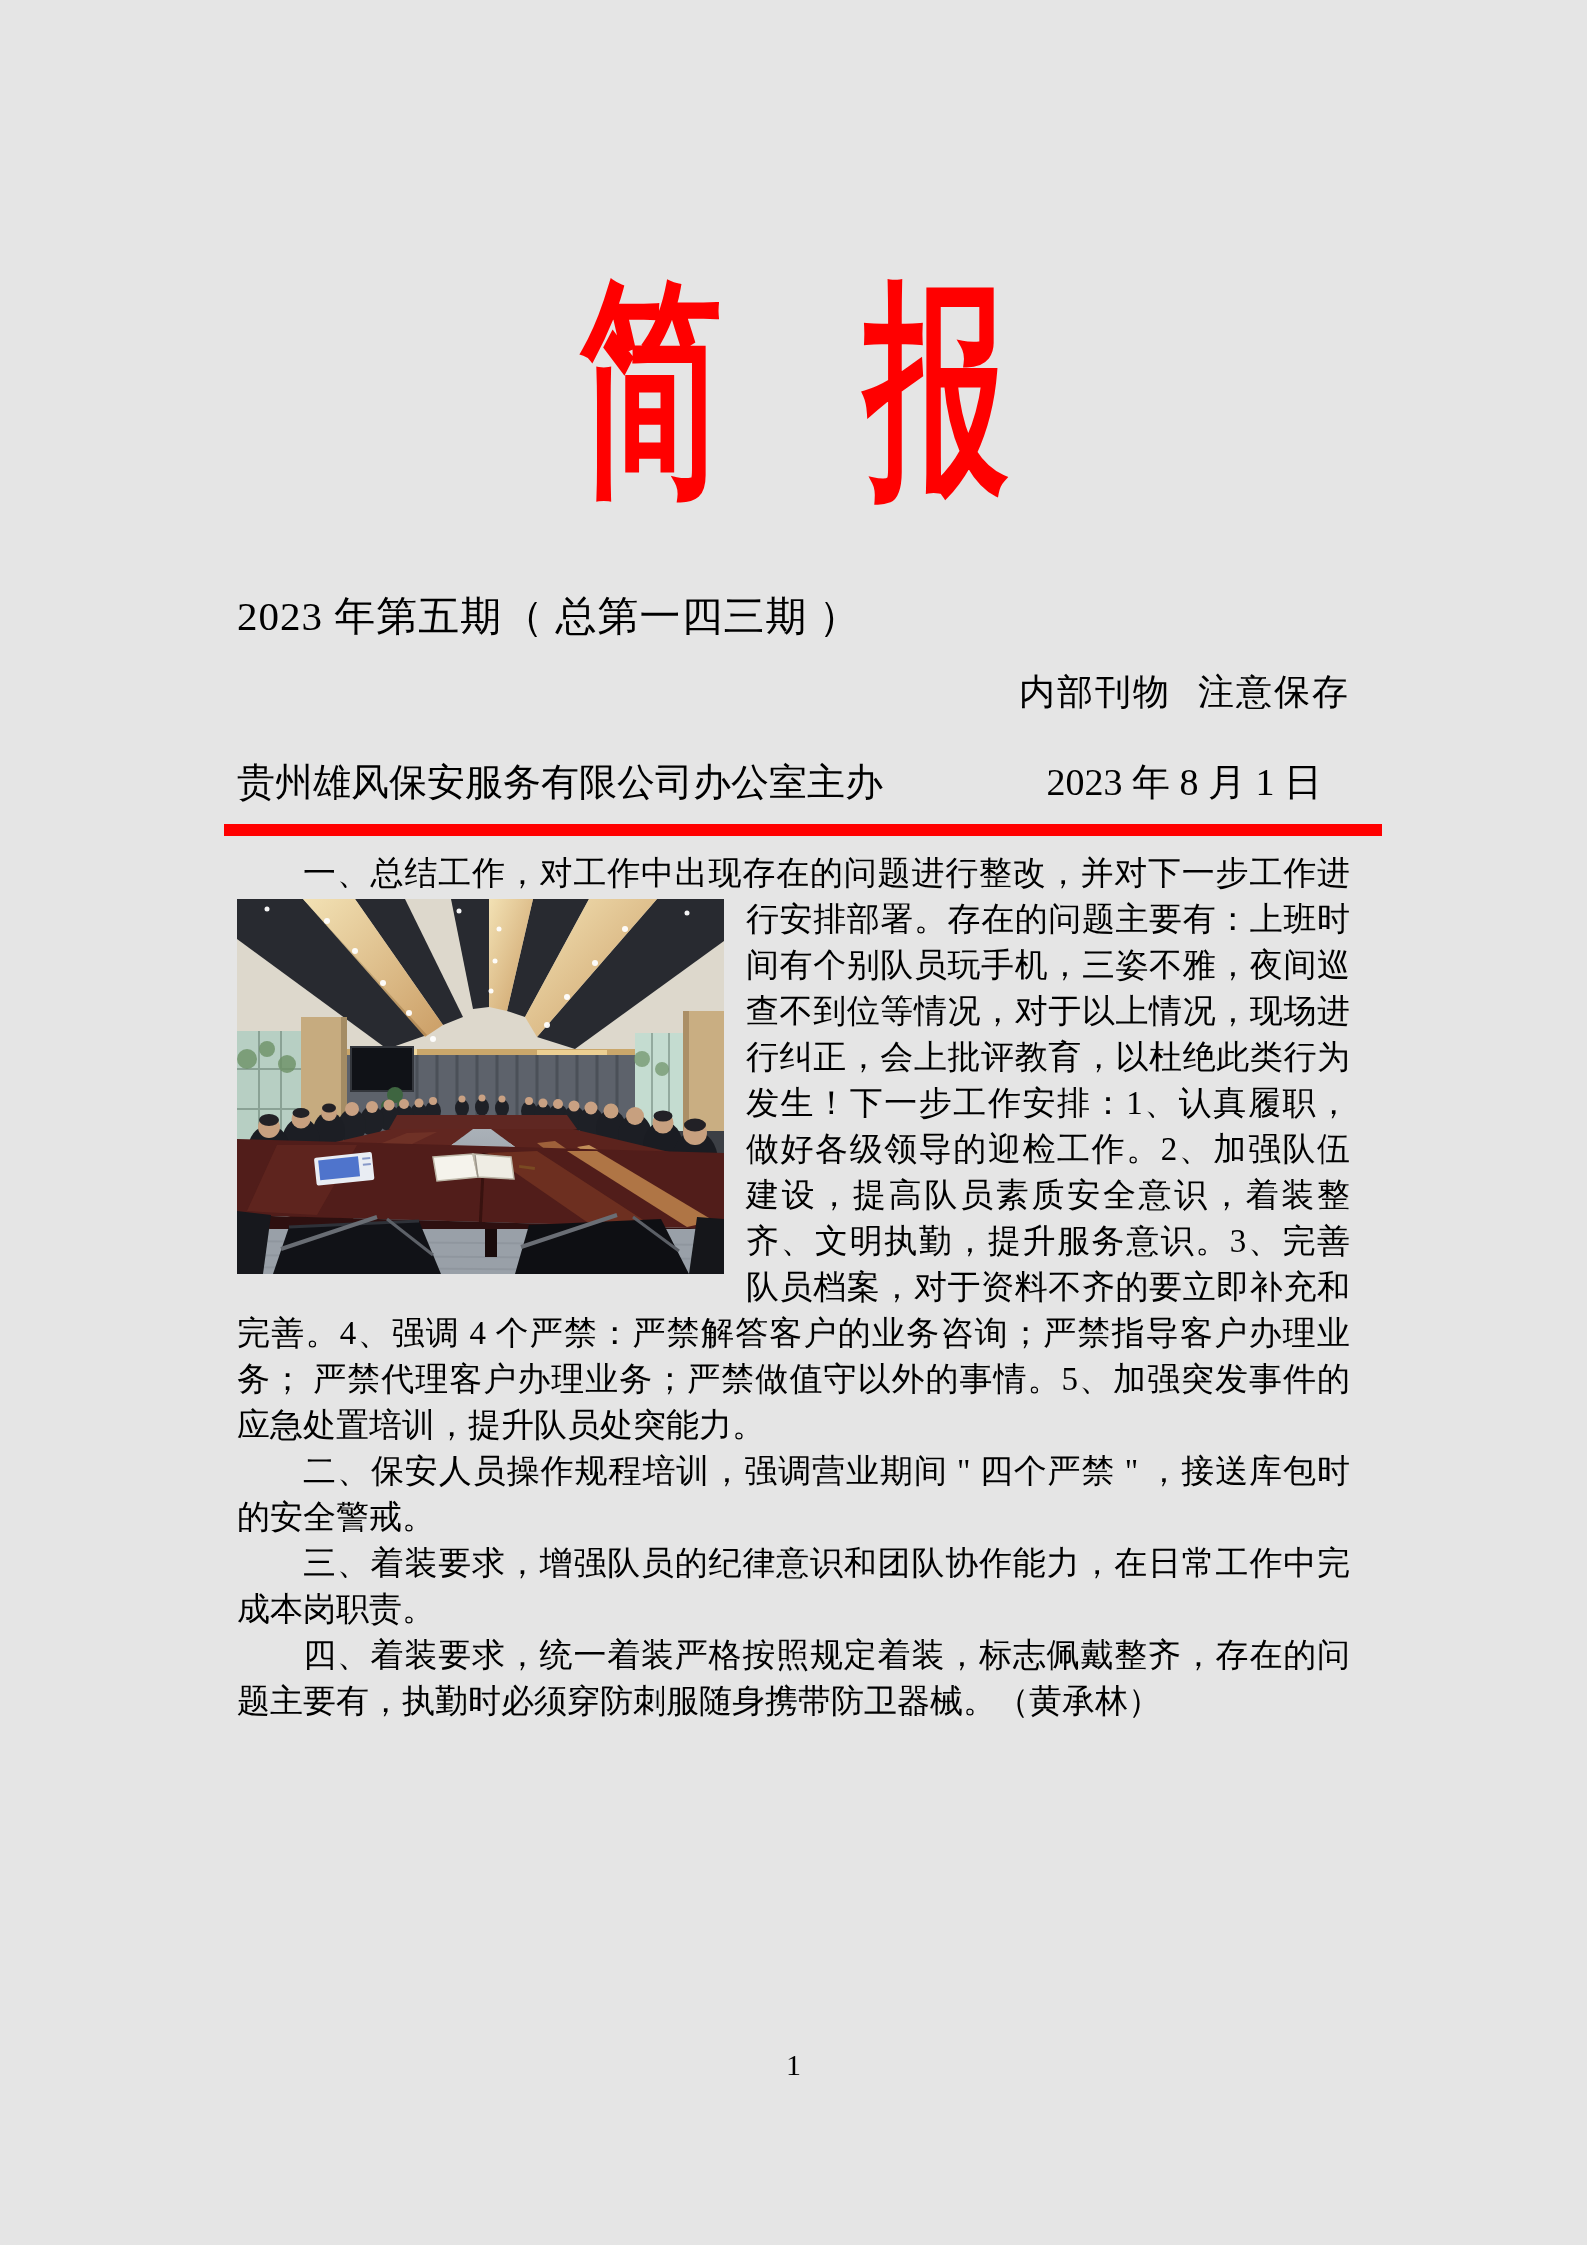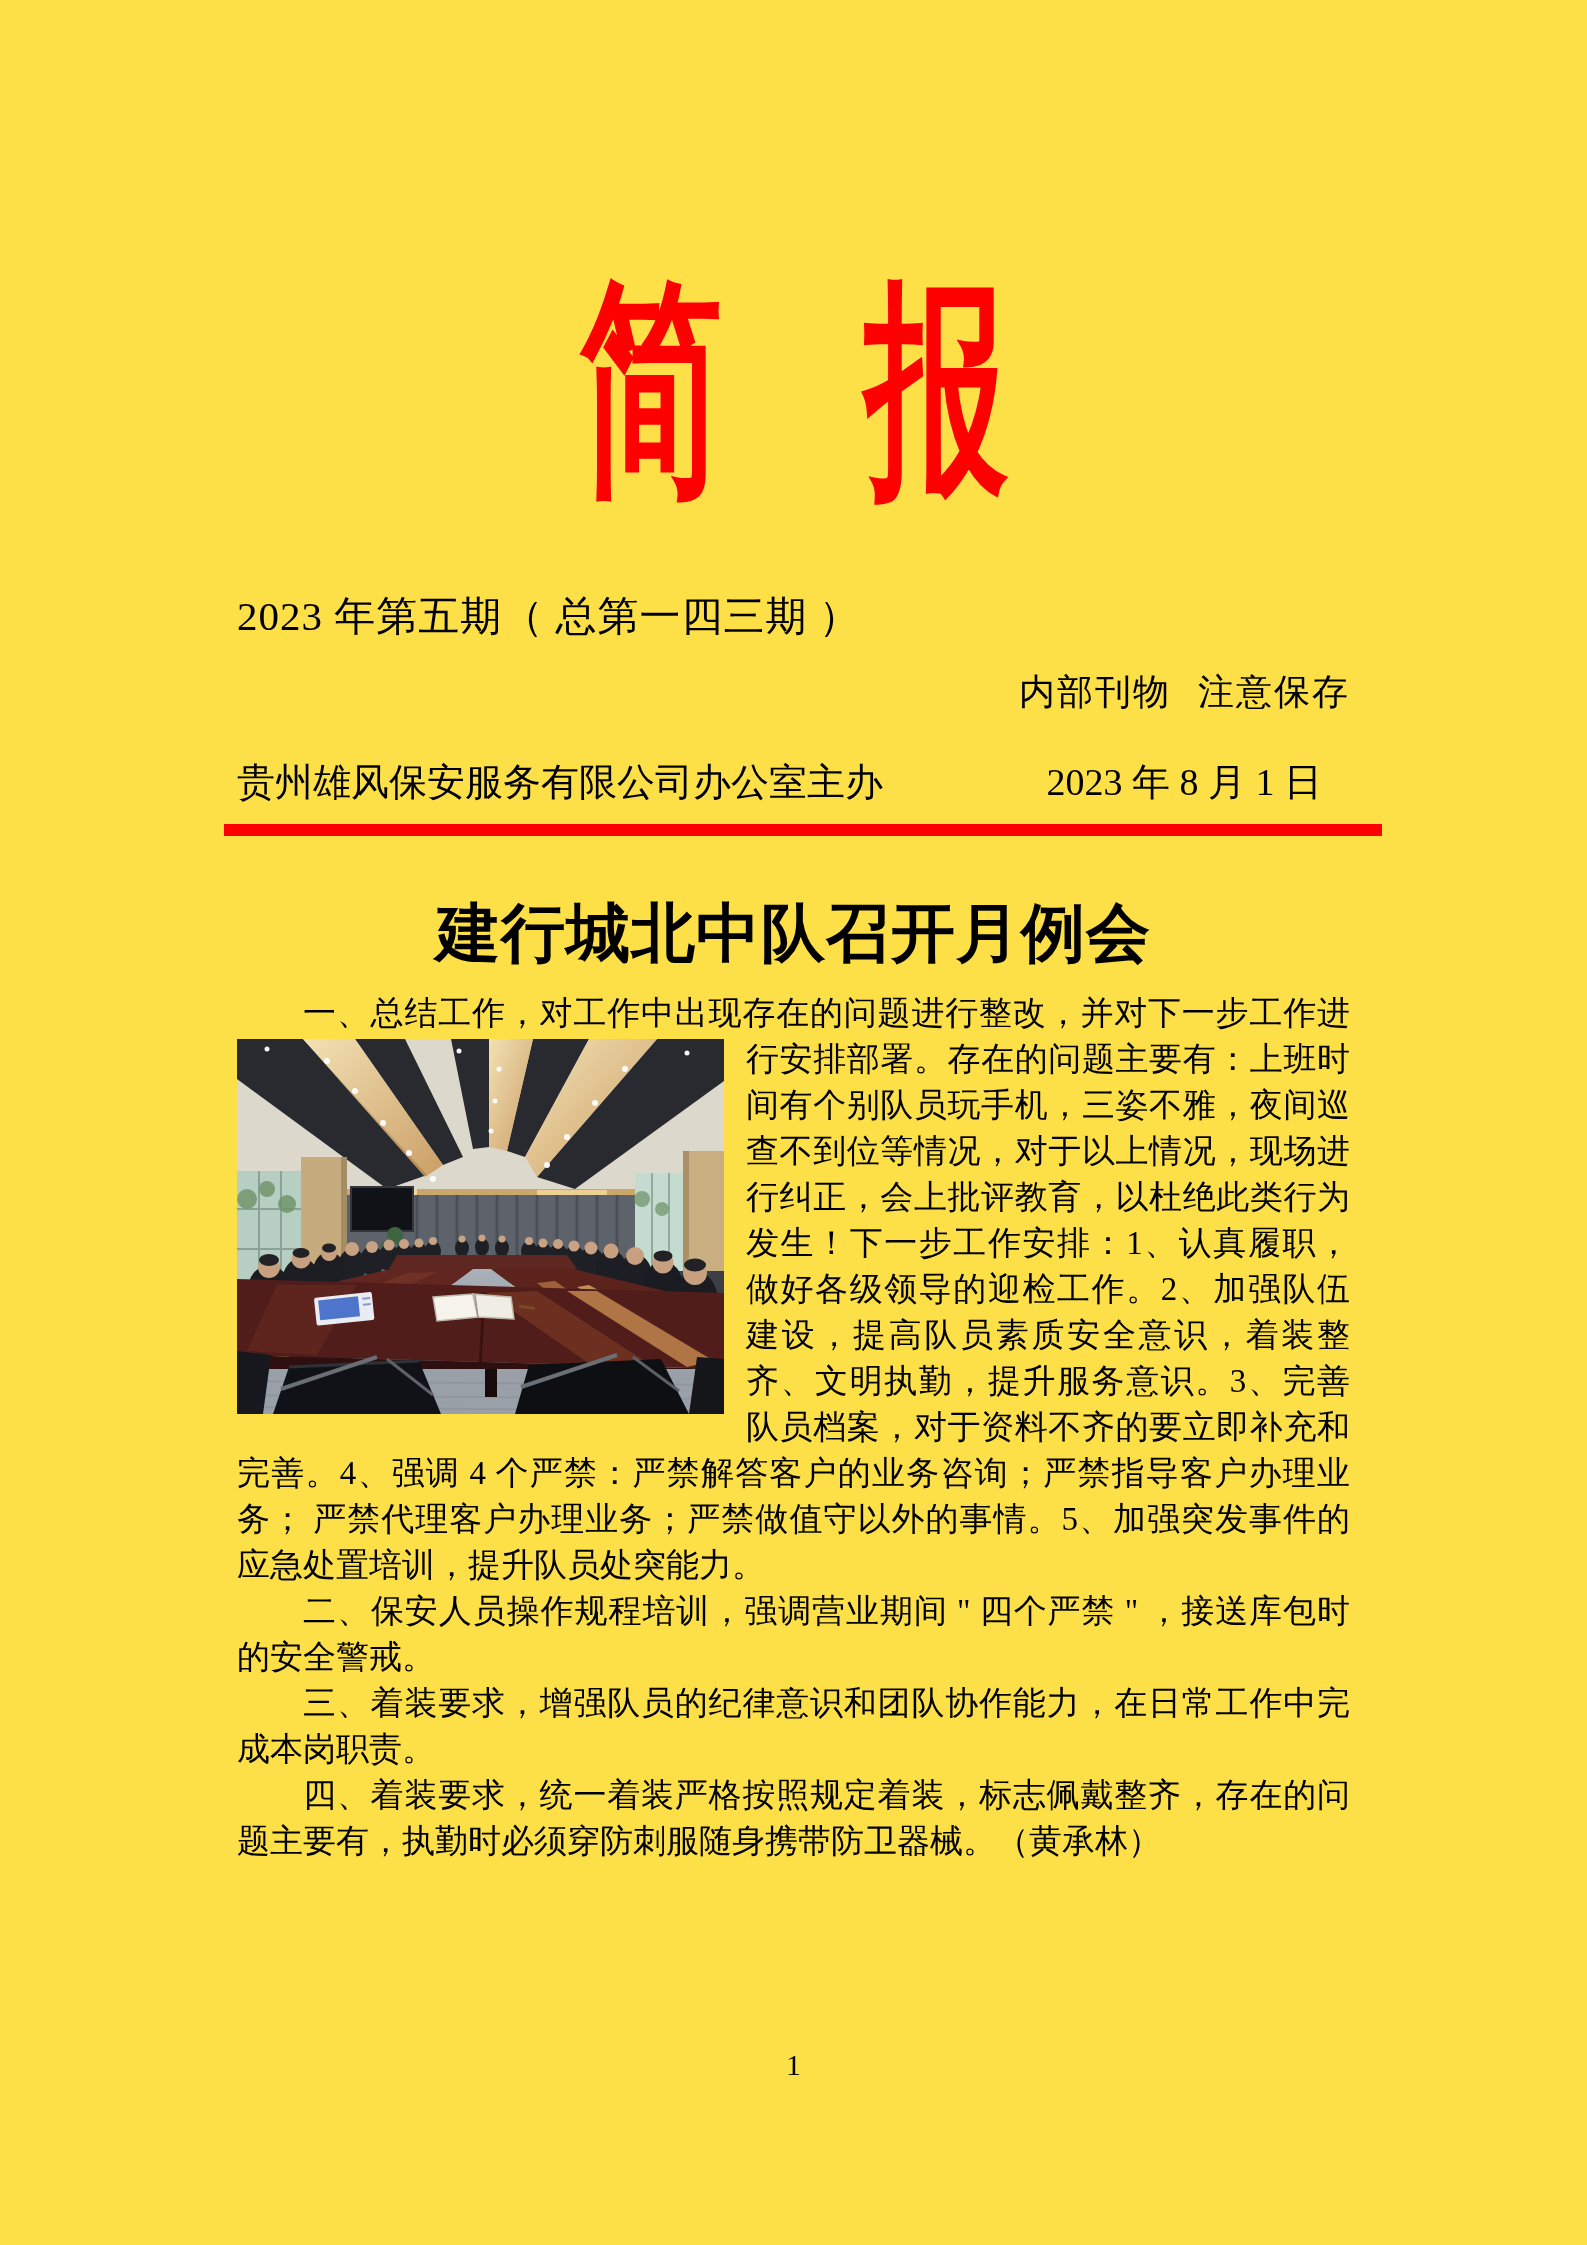--- a/index.html
+++ b/index.html
@@ -1,18 +1,18 @@
 <!DOCTYPE html>
 <html><head>
 <meta charset="utf-8">
 <style>
   html,body { margin:0; padding:0; background:#ffffff; }
   .page {
     position:relative; width:1587px; height:2245px; margin:0 auto;
-    background:#fde047; overflow:hidden; color:#000;
+    background:#e5e5e5; overflow:hidden; color:#000;
     font-family:"Liberation Serif", serif;
   }
   .content { padding:0 237px; }
 
   
   .masthead { margin-top:230px; height:320px; display:flex; align-items:center; justify-content:center; }
   .masthead .mast-text {
     display:inline-block; font-family:"Liberation Sans", sans-serif;
     font-weight:bold; font-size:230px; line-height:1; color:#FF0000;
     transform:scaleX(0.62); white-space:nowrap;
@@ -55,21 +55,20 @@
 
     <div class="notice-line">内部刊物 注意保存</div>
 
     <div class="pub-row">
       <span class="pub-name">贵州雄风保安服务有限公司办公室主办</span>
       <span class="pub-date">2023 年 8 月 1 日</span>
     </div>
 
     <div class="rule"></div>
 
-    <div class="article-title">建行城北中队召开月例会</div>
 
     <div class="body-text">
 
 
       <div class="para">
         <span>一、总结工作，对工作中出现存在的问题进行整改，并对下一步工作进行安</span><span class="photo">
             <svg viewBox="0 0 487 375" xmlns="http://www.w3.org/2000/svg">
           <defs>
             <linearGradient id="carpet" x1="0" y1="0" x2="0" y2="1">
               <stop offset="0" stop-color="#aab1b8"></stop>

